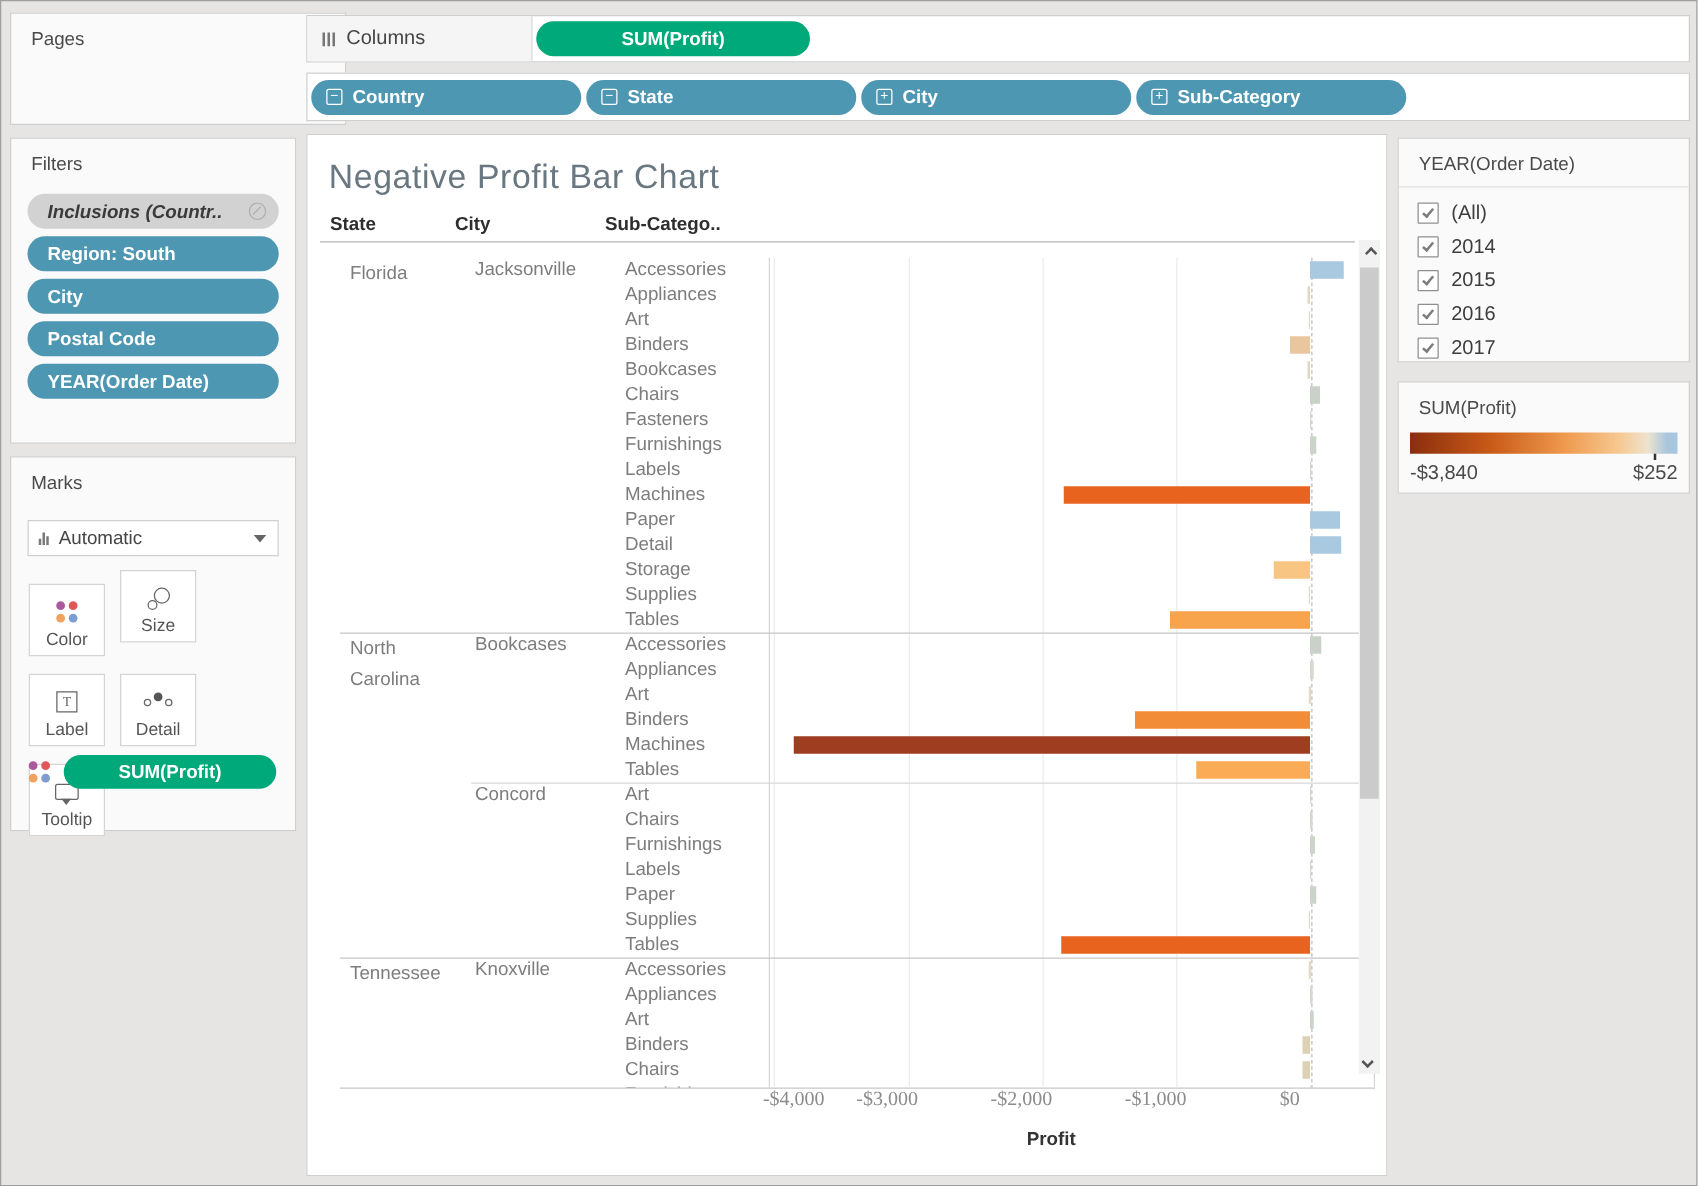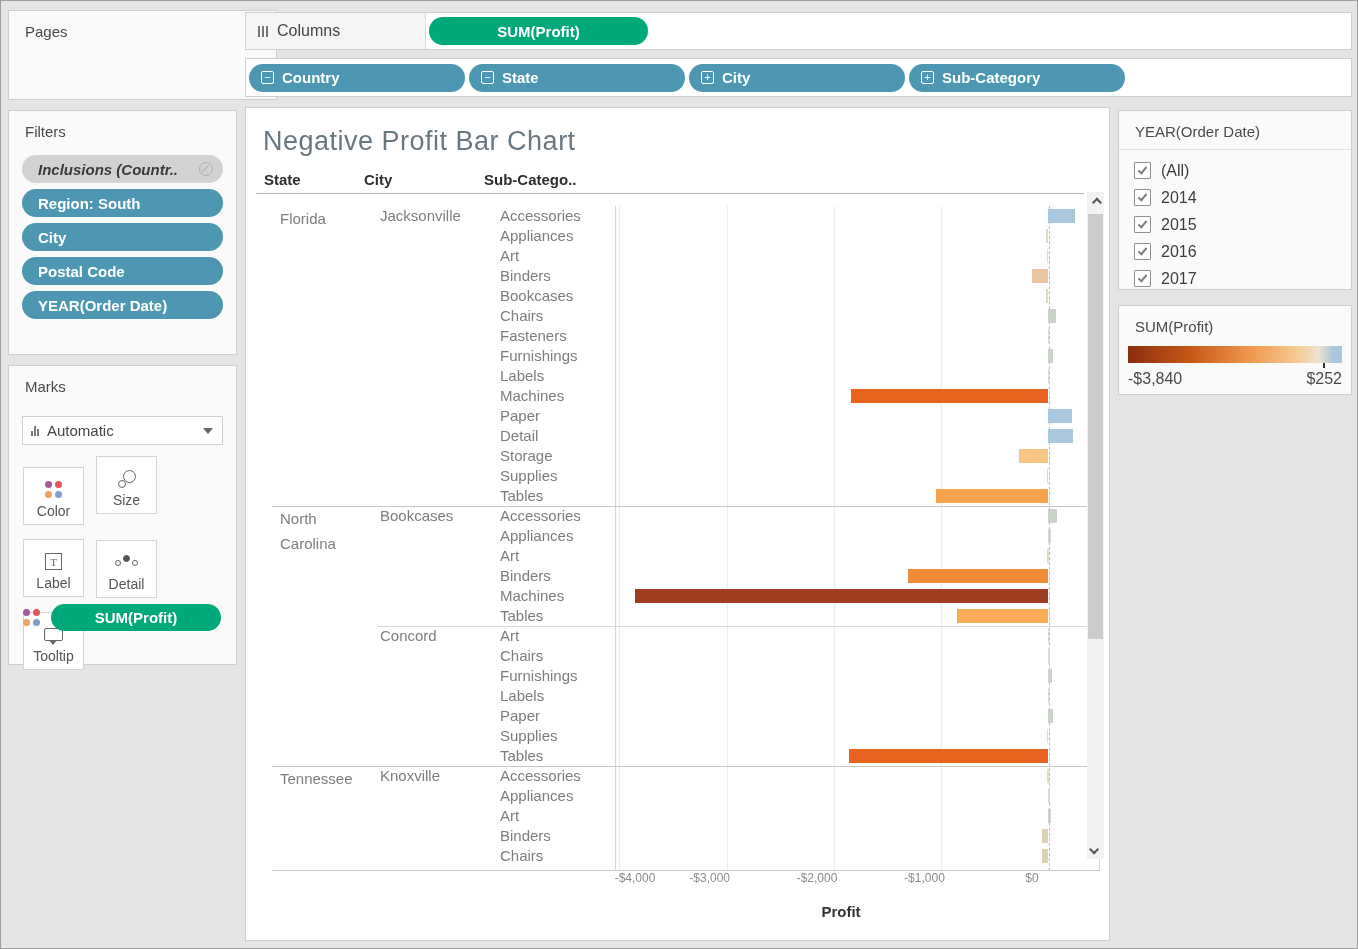--- a/index.html
+++ b/index.html
@@ -114,21 +114,21 @@
   
   #scrollbar { position:absolute; left:841px; top:84px; width:17px; height:667px; background:#f2f2f2; }
   #sb-thumb { position:absolute; left:1px; right:1px; top:22px; height:425px; background:#cbcbcb; }
   .sb-btn { position:absolute; left:0; width:17px; height:20px; display:flex; align-items:center; justify-content:center; }
   #sb-up { top:0; } #sb-down { bottom:0; }
   .chev { width:7px; height:7px; border-top:2px solid #555; border-right:2px solid #555; }
   .chev.up { transform:rotate(-45deg) translate(1px,1px); }
   .chev.down { transform:rotate(135deg) translate(1px,1px); }
 
   #axis-ticks { position:absolute; left:0; top:763px; width:865px; height:20px; }
-  #axis-ticks span { position:absolute; transform:translateX(-50%); font-size:12px; color:#8c8c8c; white-space:nowrap; }
+  #axis-ticks span { position:absolute; transform:translateX(-50%); font-size:16px; color:#8c8c8c; white-space:nowrap;font-family:Liberation Serif, serif; }
   #axis-title { position:absolute; top:795px; left:595px; transform:translateX(-50%); font-size:15px; font-weight:700; color:#333; }
 
   
   #year-card   { left:1118px; top:110px; width:234px; height:180px; }
   #legend-card { left:1118px; top:305px; width:234px; height:90px; }
   #year-card .card-title { border-bottom:1px solid #e0e0e0; padding-bottom:9px; }
   #year-options { padding:7px 0 0 15px; }
   .yopt { display:flex; align-items:center; height:27px; gap:10px; }
   .checkbox { width:17px; height:17px; background:#fff; border:1px solid #8f8f8f; border-radius:1px; position:relative; }
   .checkbox .mark { position:absolute; left:5px; top:2px; width:5px; height:9px; border-right:2px solid #7d7d7d; border-bottom:2px solid #7d7d7d; transform:rotate(40deg); }

